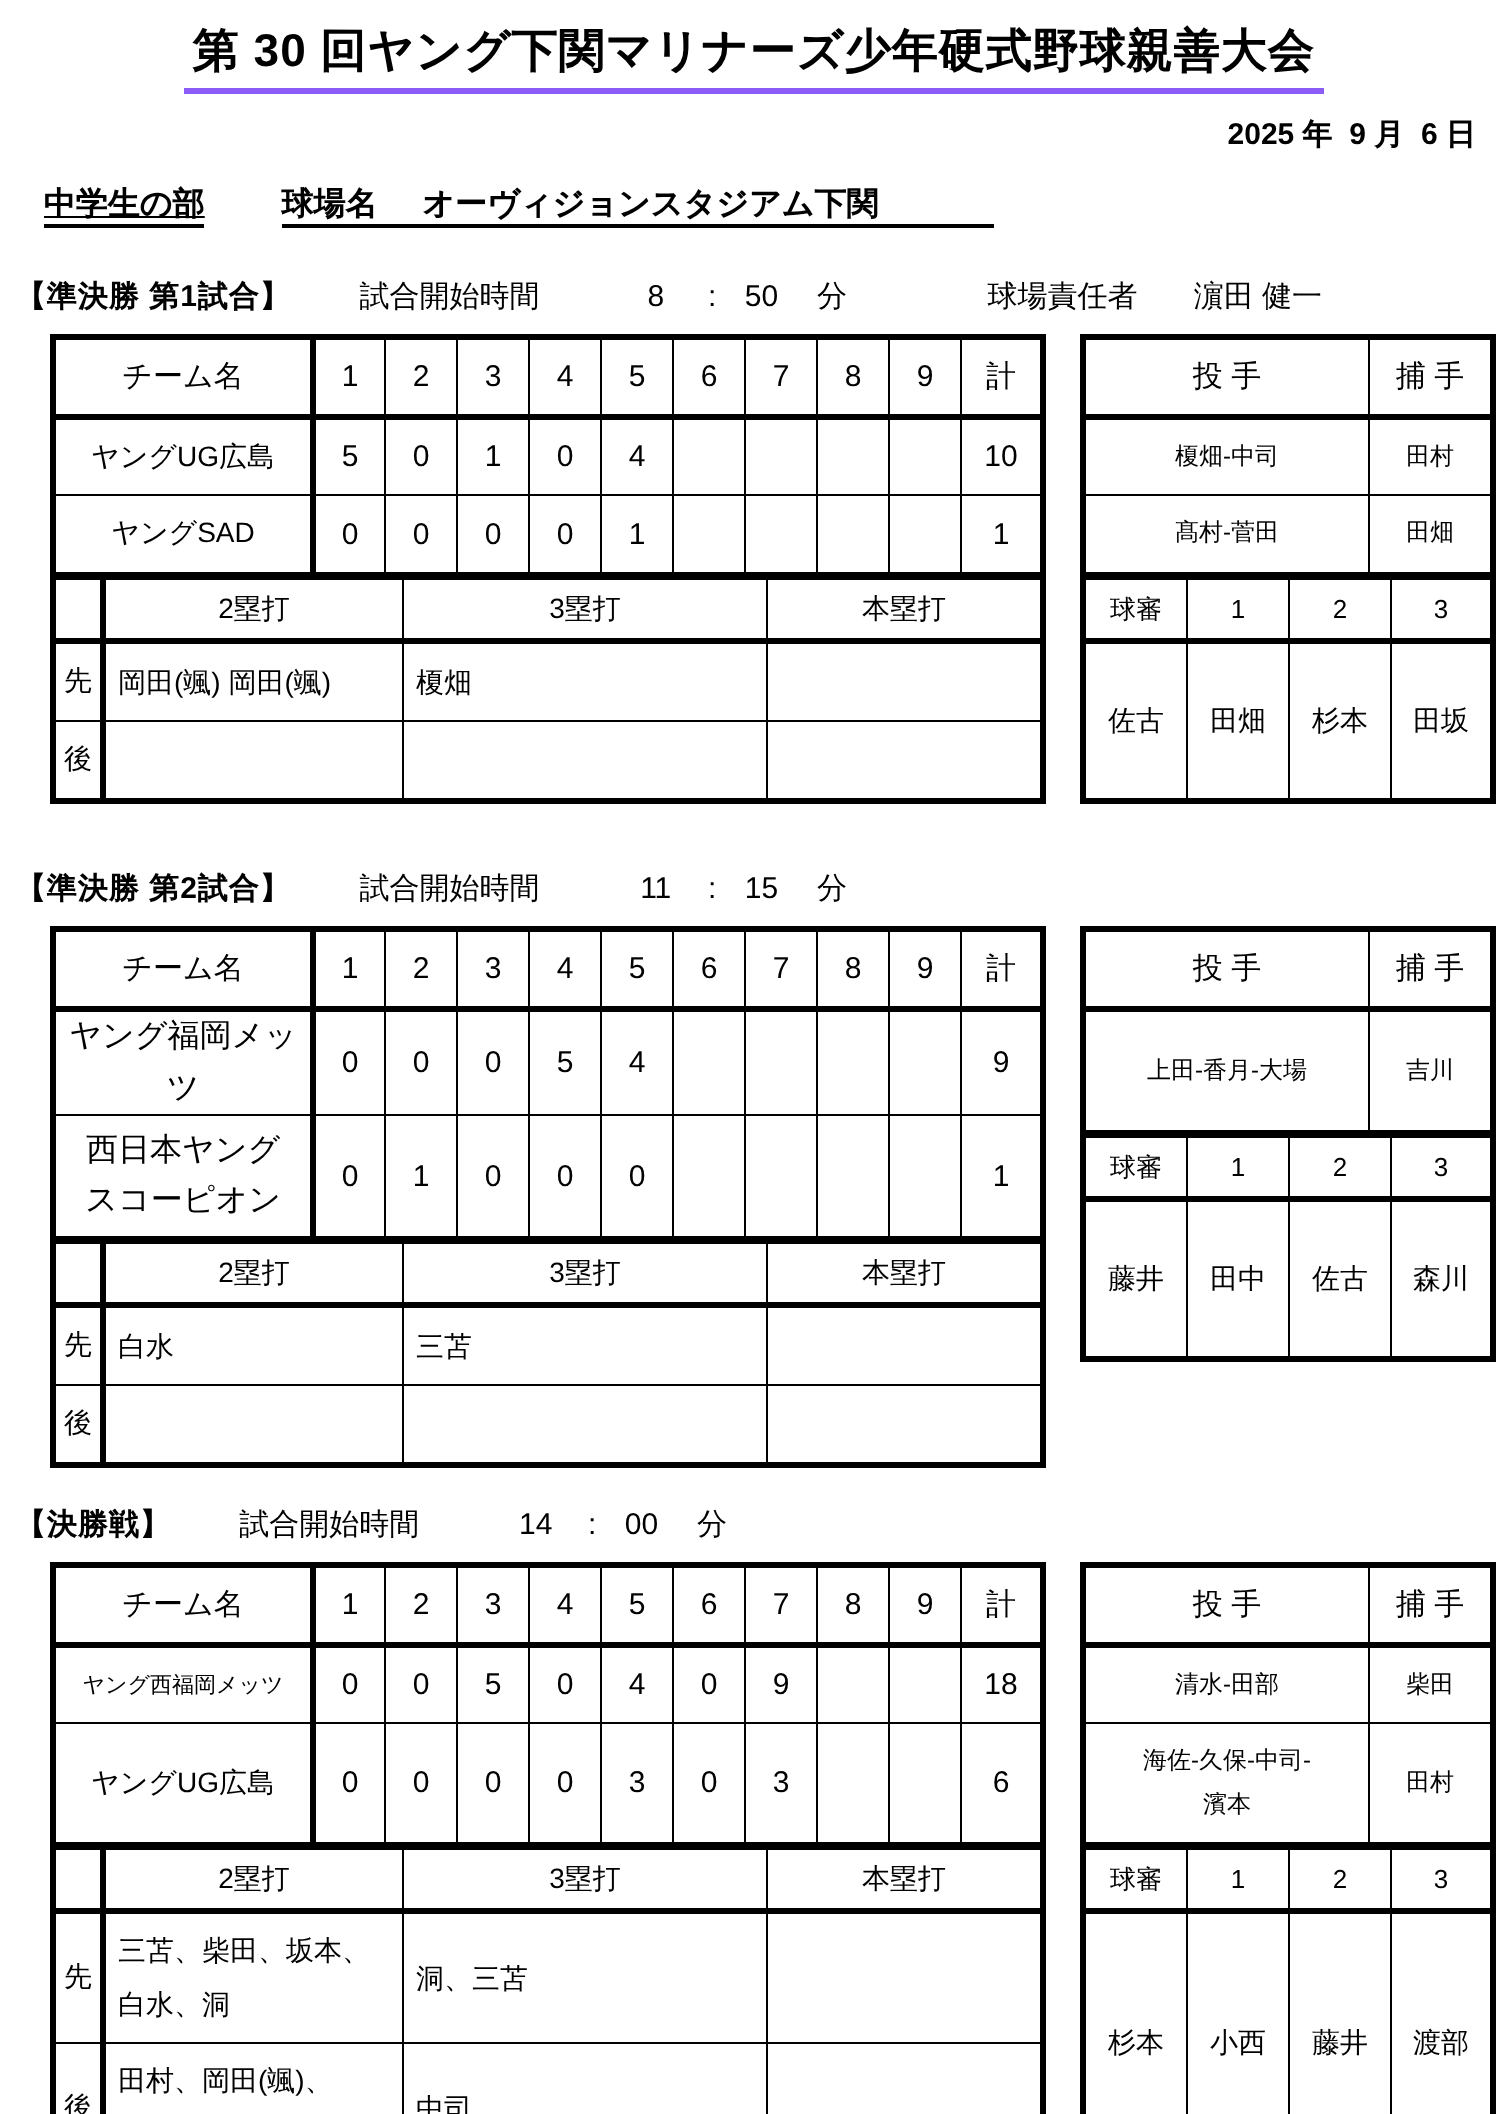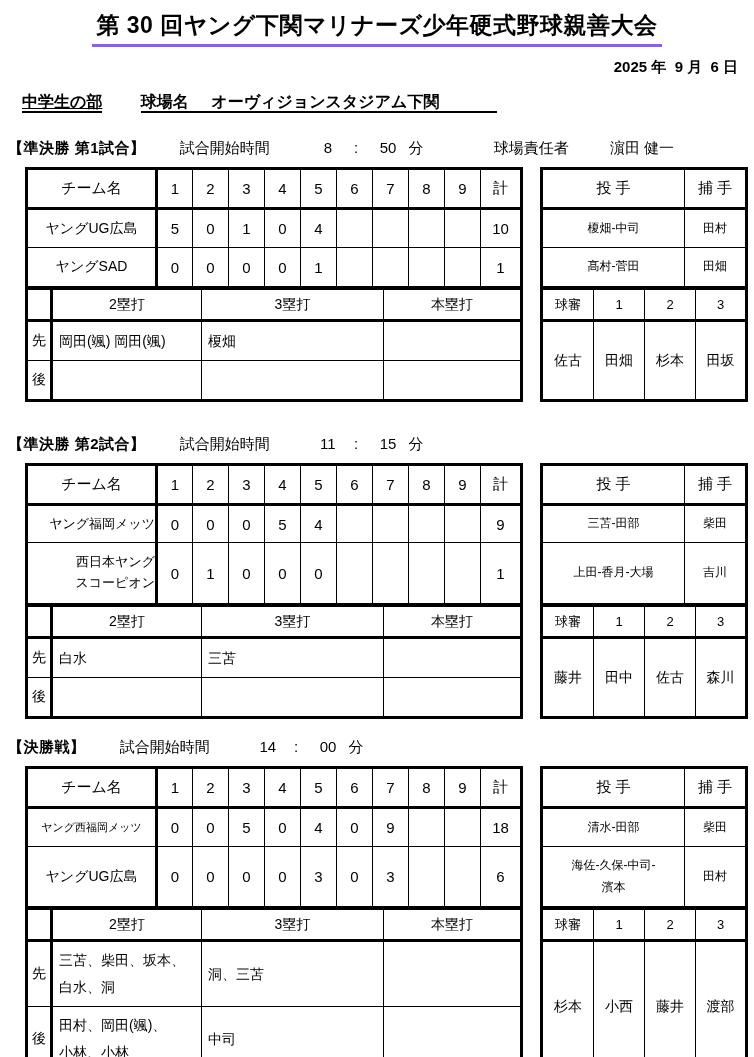--- a/index.html
+++ b/index.html
@@ -29,42 +29,42 @@
   .stadium-group { margin-left:34px; border-bottom:2px solid #000; padding-bottom:1px; padding-right:58px; }
   .stadium-label { font-weight:bold; }
   .stadium-name { margin-left:18px; font-weight:bold; }
 
   
   .game-header { margin-left:8px; font-size:15px; white-space:nowrap; }
   .game-heading { font-weight:bold; letter-spacing:0.5px; }
   .gh-label { margin-left:30px; }
   .gh-time-h { display:inline-block; margin-left:42px; min-width:24px; text-align:center; }
   .gh-colon { display:inline-block; margin-left:10px; }
-  .gh-time-m { display:inline-block; margin-left:10px; min-width:24px; text-align:right; }
+  .gh-time-m { display:inline-block; margin-left:10px; min-width:24px; text-align:left; }
   .gh-min { margin-left:8px; }
   .gh-mgr-label { margin-left:66px; }
-  .gh-mgr-name { margin-left:37px; }
+  .gh-mgr-name { margin-left:24px; }
 
   .tables-row { display:flex; margin-left:25px; margin-top:9px; align-items:flex-start; }
   .left-col { width:495px; }
   .right-col { width:210px; margin-left:20px; }
 
   table { border-collapse:collapse; table-layout:fixed; }
   td { border:1px solid #000; text-align:center; vertical-align:middle; font-size:15px; overflow:hidden; }
 
   .score-table, .hits-table { width:495px; border:3px solid #000; }
   .hits-table { border-top:none; }
   .battery-table, .ump-table { width:205px; border:3px solid #000; }
   .ump-table { border-top:none; }
 
   .hb td { border-bottom:3px solid #000; }       
   .br3 { border-right:3px solid #000 !important;margin-top:12px; } 
 
   .team-name { font-size:14px; }
-  .team-name-sm { font-size:13px; white-space:pre-line; line-height:1.6;text-align:right; }
+  .team-name-sm { font-size:16px; white-space:pre-line; line-height:1.6; }
   .team-name-xs { font-size:11px; }
   .hits-head { font-size:14px; }
   .fs-label { font-size:14px; }
   .hits-cell { text-align:left; padding:3px 6px; font-size:14px; white-space:pre-line; line-height:27px;margin-left:12px; }
   .battery-cell { font-size:12px; white-space:pre-line; line-height:1.8; }
   .ump-head { font-size:13px; }
   .ump-name { font-size:14px; }
 
   .mt-g1 { margin-top:26px; }
   .mt-g2 { margin-top:33px; }
@@ -315,24 +315,20 @@
       <table class="battery-table">
         <colgroup>
             <col style="width:143px">
             <col style="width:62px">
           </colgroup>
         <tbody>
             <tr class="hb" style="height:40px">
           <td>投 手</td>
           <td>捕 手</td>
         </tr>
-        <tr style="height:38px">
-          <td class="battery-cell">三苫-田部</td>
-          <td class="battery-cell">柴田</td>
-        </tr>
         <tr style="height:62px">
           <td class="battery-cell">上田-香月-大場</td>
           <td class="battery-cell">吉川</td>
         </tr>
       </tbody>
         </table>
       <table class="ump-table">
         <colgroup>
             <col style="width:52px">
             <col style="width:51px">

